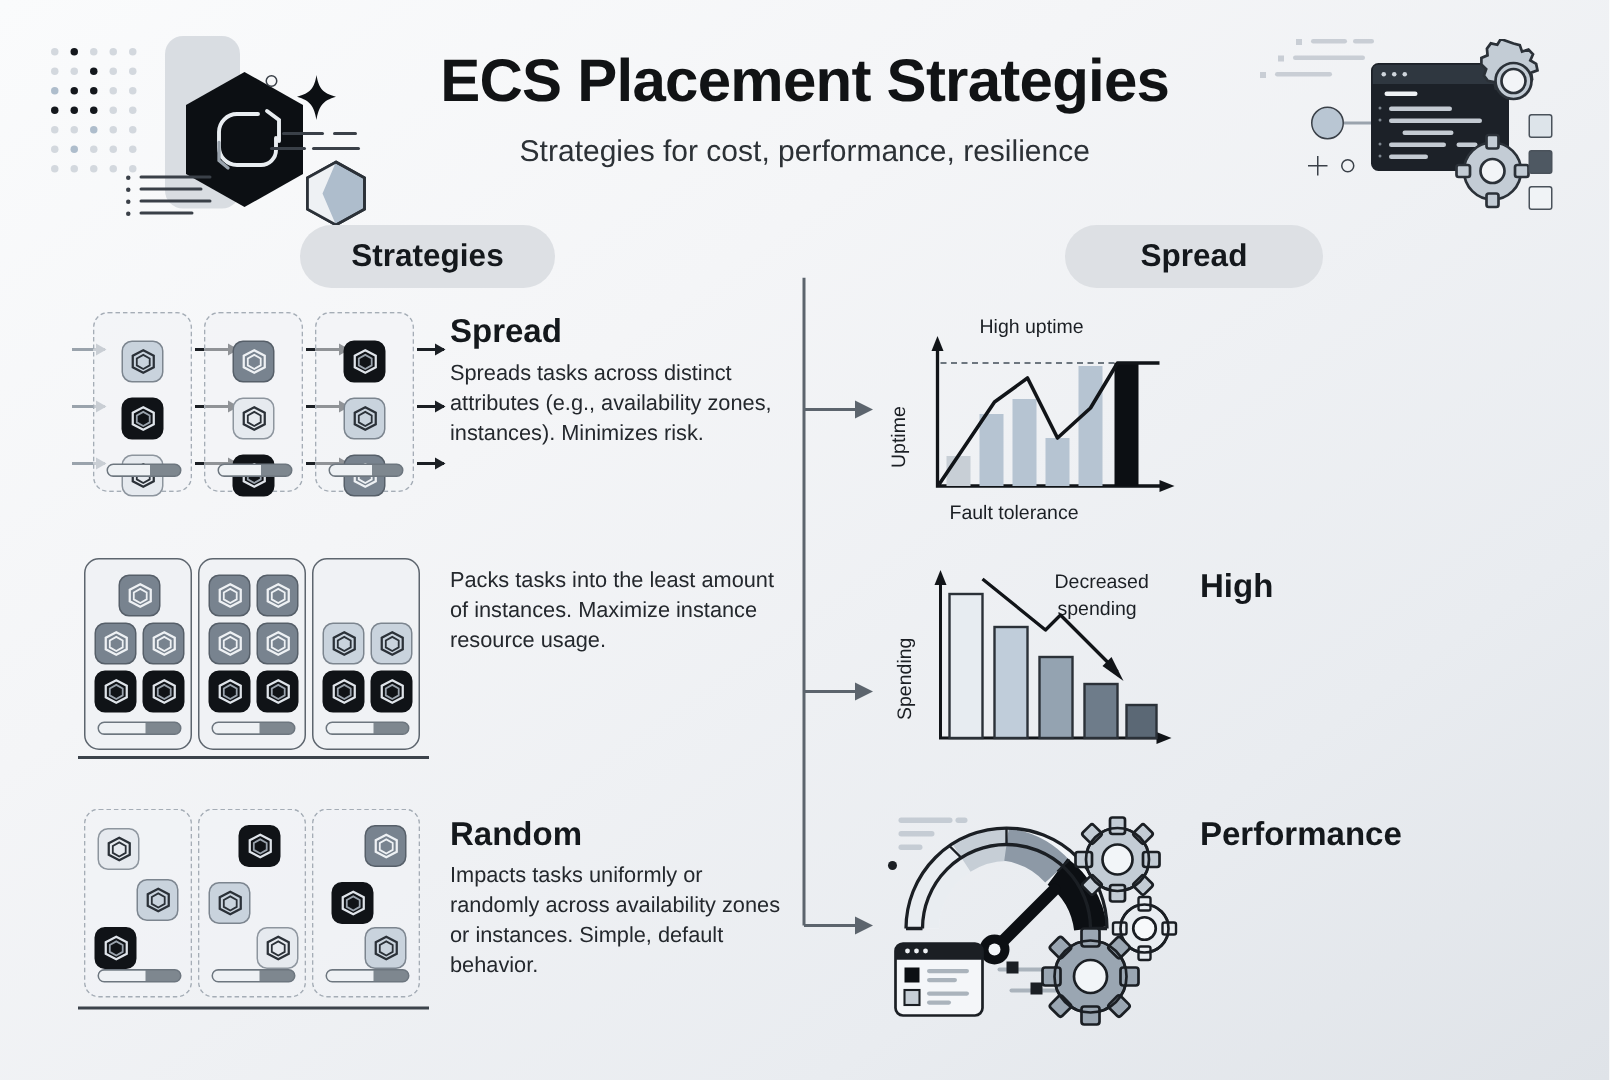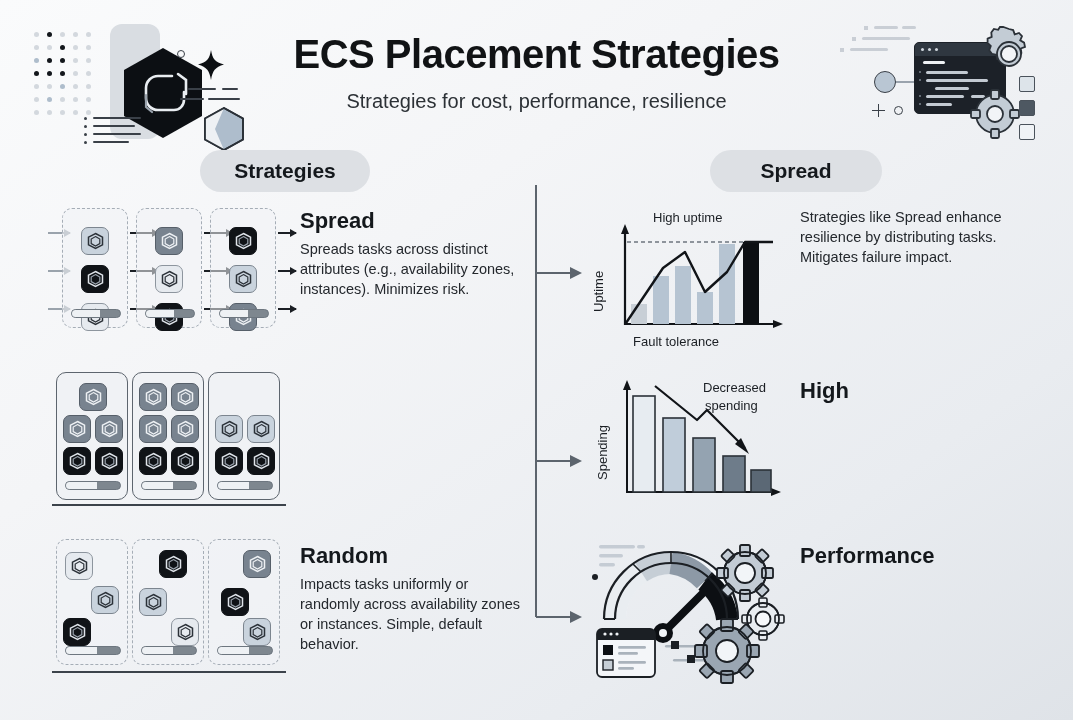--- a/index.html
+++ b/index.html
@@ -435,21 +435,20 @@
           <rect x="112" y="92" width="16" height="32" fill="#b6c4d2"></rect>
           <rect x="134" y="44" width="16" height="80" fill="#b6c4d2"></rect>
           <rect x="158" y="42" width="16" height="82" fill="#0c0f13"></rect>
         </g>
 
         <path d="M41,123 L78,68 L100,52 L120,92 L142,72 L160,42 L188,42" stroke="#111418" stroke-width="2.4" fill="none" stroke-linejoin="round"></path>
       </svg>
     </div>
 
     <div class="txt-right">
-      <div class="item-desc">Strategies like Spread enhance resilience by distributing tasks. Mitigates failure impact.</div>
     </div>
   </div>
 
   <div class="row" id="row-binpack">
 
     <div class="vis-left">
       <div class="inst-row" style="height:140px;">
         <div class="inst solid" style="left:8px; top:2px; width:72px; height:128px;">
           <div class="task t-mid" style="left:22px; top:10px;">
               <svg width="17" height="18" viewBox="0 0 17 18">
@@ -556,20 +555,21 @@
           <div class="bar" style="width:56px;">
               <i style="width:58%"></i>
             </div>
         </div>
 
         <div class="baseline" style="left:4px; top:134px; width:234px;"></div>
       </div>
     </div>
 
     <div class="txt-left">
+      <div class="item-desc">Packs tasks into the least amount of instances. Maximize instance resource usage.</div>
     </div>
 
     <div class="vis-right">
       <svg width="200" height="140" viewBox="0 0 200 140">
         <text x="118" y="22" font-family="Liberation Sans, sans-serif" font-size="13" fill="#1b1f24">Decreased</text>
         <text x="120" y="40" font-family="Liberation Sans, sans-serif" font-size="13" fill="#1b1f24">spending</text>
         <text x="22" y="110" font-family="Liberation Sans, sans-serif" font-size="13" fill="#1b1f24" transform="rotate(-90 22 110)">Spending</text>
 
         <path d="M42,18 V122 H188" stroke="#111418" stroke-width="2" fill="none"></path>
         <polygon points="38,20 42,10 46,20" fill="#111418"></polygon>

